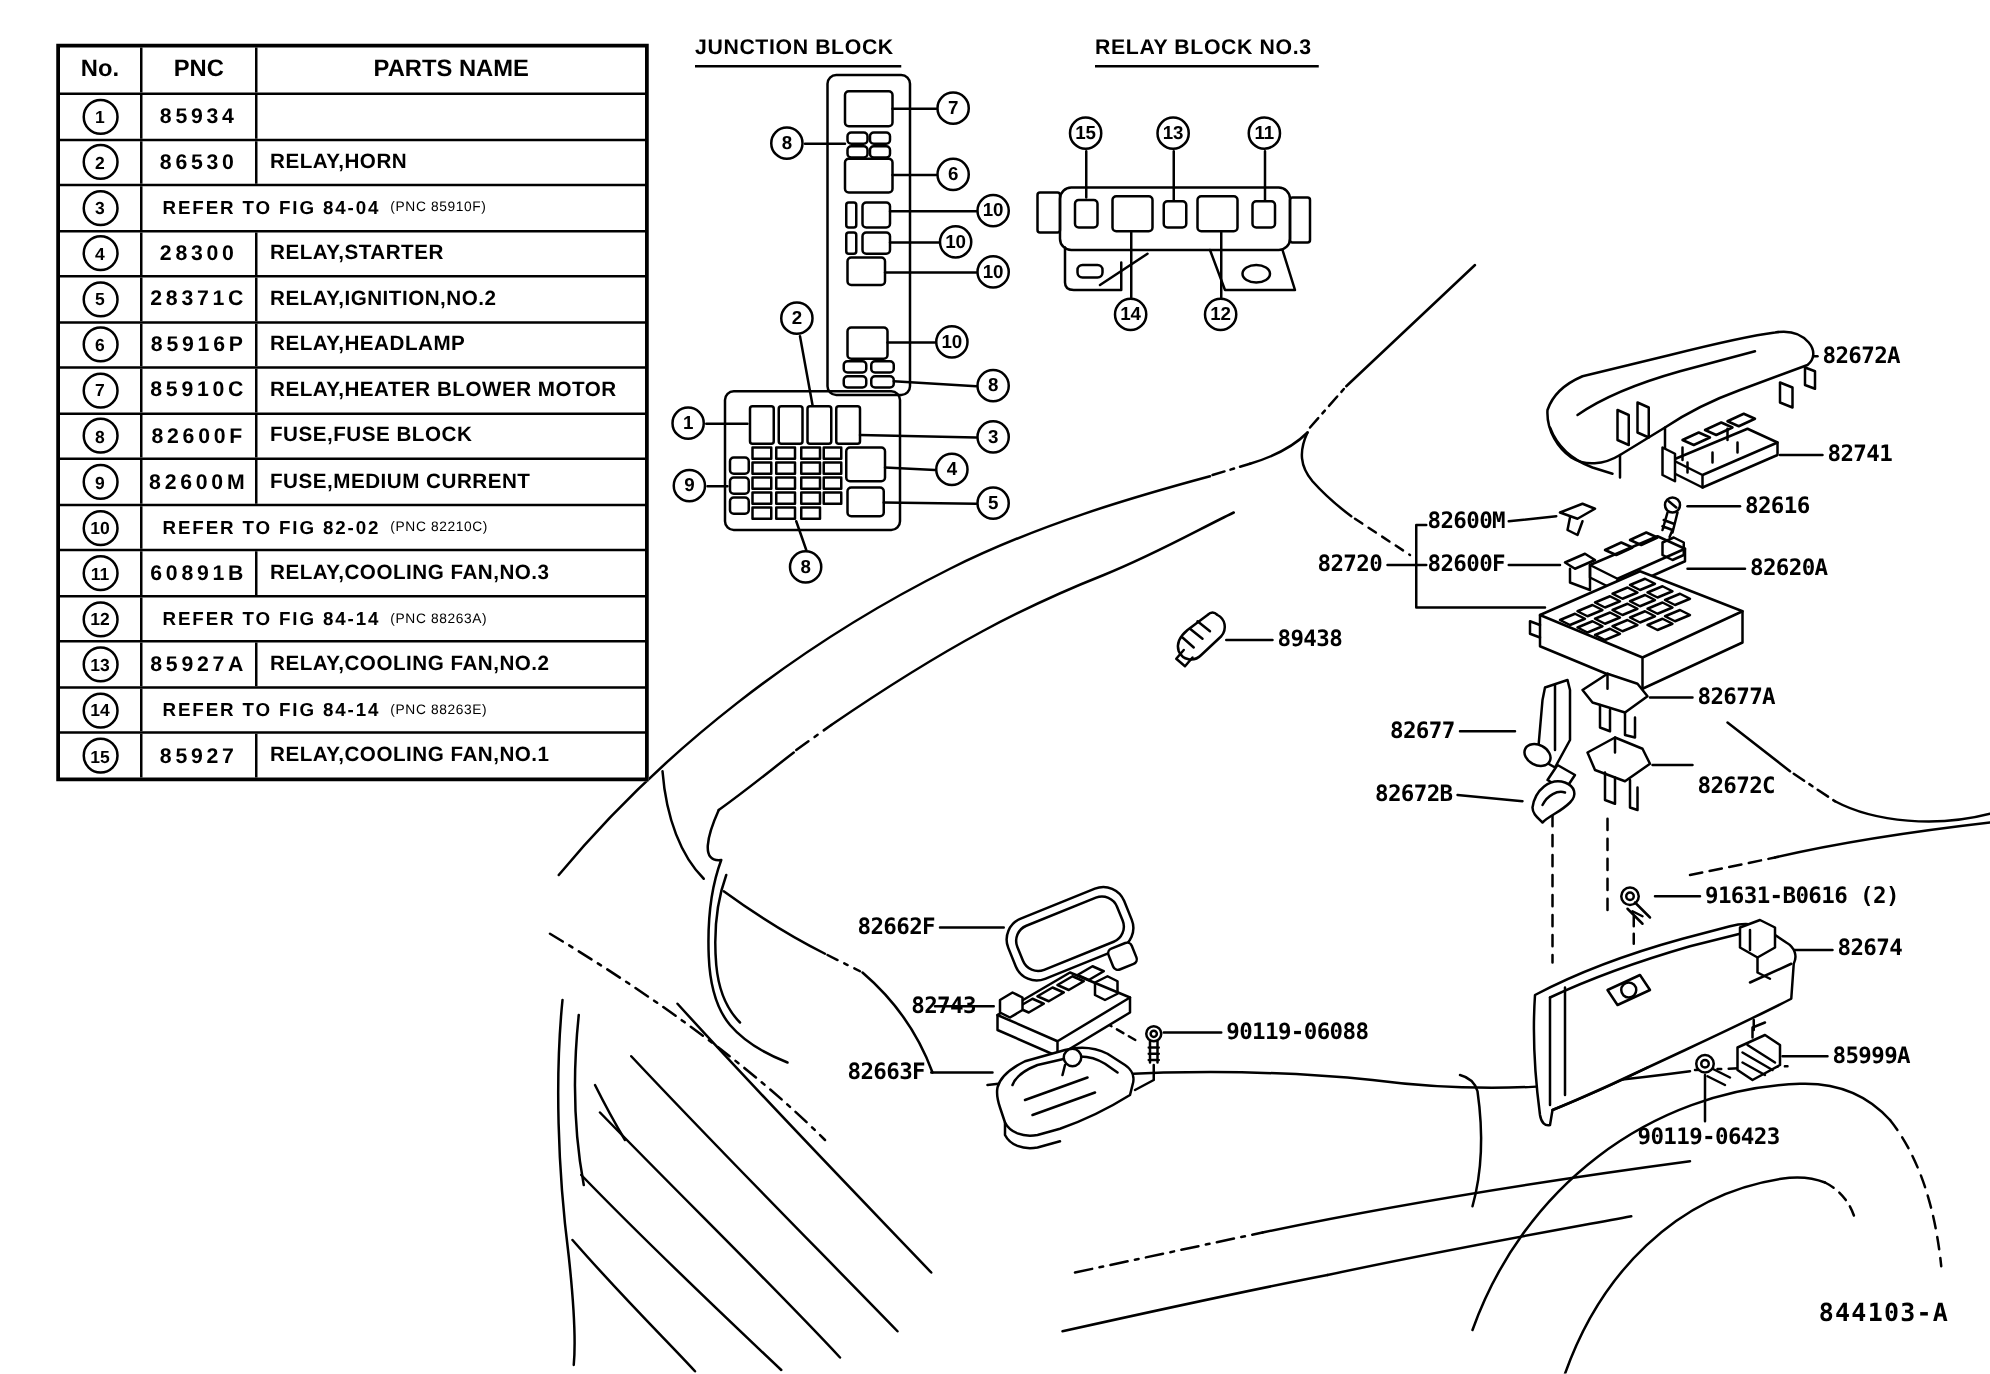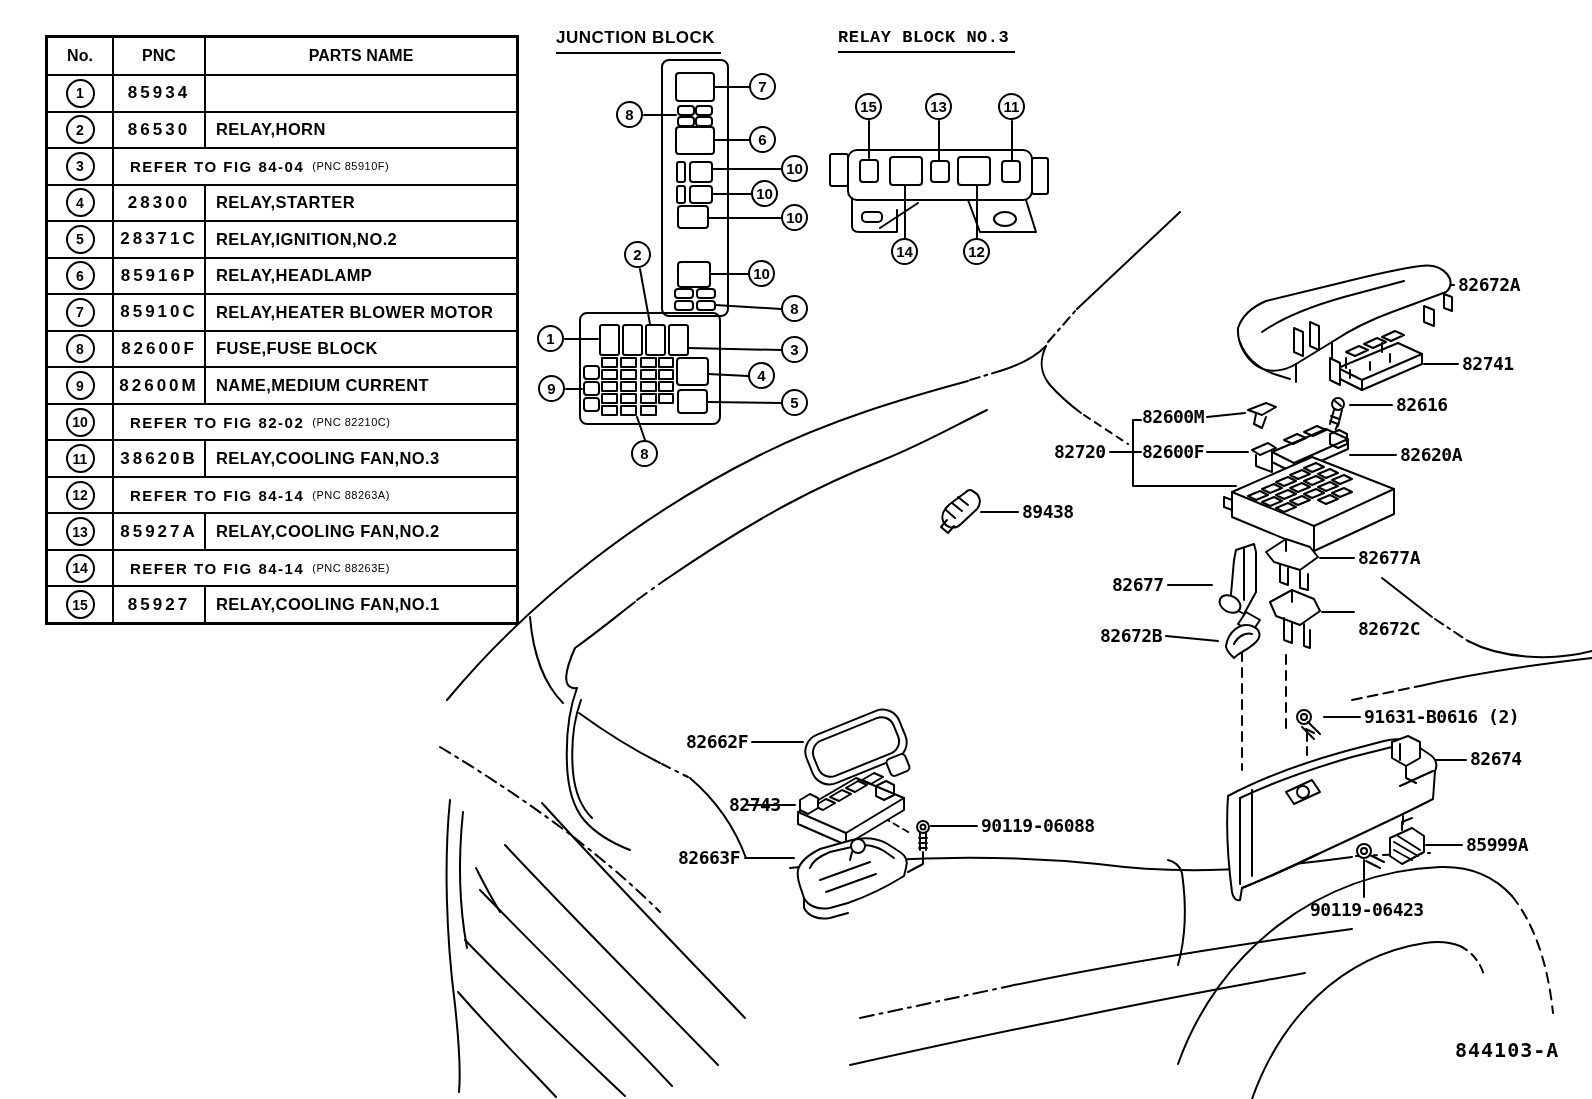--- a/index.html
+++ b/index.html
@@ -5,21 +5,21 @@
   html,body{margin:0;padding:0;background:#fff;}
   #stage{position:relative;width:1592px;height:1099px;background:#fff;overflow:hidden;
          font-family:"Liberation Sans",sans-serif;color:#000;}
   #art{position:absolute;left:0;top:0;}
 
   
   #parts-table{position:absolute;left:45px;top:35px;width:468px;height:584px;
     border:3px solid #000;display:flex;flex-direction:column;background:#fff;}
   .thead{display:grid;grid-template-columns:64px 94px 1fr;height:36px;flex:0 0 36px;}
   .thead .cell{display:flex;align-items:center;justify-content:center;
-    font-weight:700;font-size:16px;}
+    font-weight:700;font-size:19px;}
   .trow{display:grid;grid-template-columns:64px 94px 1fr;border-top:2px solid #000;flex:1;}
   .trow.refer{grid-template-columns:64px 1fr;}
   .cell{display:flex;align-items:center;min-width:0;}
   .cno{justify-content:center;}
   .cpnc,.hpnc{border-left:2px solid #000;border-right:2px solid #000;}
   .cpnc{justify-content:center;font-weight:700;font-size:17px;letter-spacing:3px;}
   .cname{padding-left:10px;font-weight:700;font-size:16.5px;letter-spacing:.4px;white-space:nowrap;}
   .crefer{border-left:2px solid #000;padding-left:16px;gap:8px;}
   .rmain{font-weight:700;font-size:15px;letter-spacing:1.5px;white-space:nowrap;}
   .rsmall{font-weight:400;font-size:11px;letter-spacing:.5px;white-space:nowrap;}
@@ -337,36 +337,36 @@
             <div class="badge">8</div>
           </div>
           <div class="cell cpnc">82600F</div>
           <div class="cell cname">FUSE,FUSE BLOCK</div>
         </div>
         <div class="trow">
           <div class="cell cno">
             <div class="badge">9</div>
           </div>
           <div class="cell cpnc">82600M</div>
-          <div class="cell cname">NAME,MEDIUM CURRENT</div>
+          <div class="cell cname">FUSE,MEDIUM CURRENT</div>
         </div>
         <div class="trow refer">
           <div class="cell cno">
             <div class="badge">10</div>
           </div>
           <div class="cell crefer">
             <span class="rmain">REFER TO FIG 82-02</span>
             <span class="rsmall">(PNC 82210C)</span>
           </div>
         </div>
         <div class="trow">
           <div class="cell cno">
             <div class="badge">11</div>
           </div>
-          <div class="cell cpnc">38620B</div>
+          <div class="cell cpnc">60891B</div>
           <div class="cell cname">RELAY,COOLING FAN,NO.3</div>
         </div>
         <div class="trow refer">
           <div class="cell cno">
             <div class="badge">12</div>
           </div>
           <div class="cell crefer">
             <span class="rmain">REFER TO FIG 84-14</span>
             <span class="rsmall">(PNC 88263A)</span>
           </div>
@@ -391,21 +391,21 @@
           <div class="cell cno">
             <div class="badge">15</div>
           </div>
           <div class="cell cpnc">85927</div>
           <div class="cell cname">RELAY,COOLING FAN,NO.1</div>
         </div>
       </div>
   </div>
 
   <div class="dtitle" style="left:556px;top:28px;">JUNCTION BLOCK</div>
-  <div class="dtitle" style="left:838px;top:28px;font-family:Liberation Mono, monospace;">RELAY BLOCK NO.3</div>
+  <div class="dtitle" style="left:876px;top:28px;">RELAY BLOCK NO.3</div>
 
   <div class="callout" style="left:749px;top:73px">7</div>
   <div class="callout" style="left:616px;top:101px">8</div>
   <div class="callout" style="left:749px;top:126px">6</div>
   <div class="callout" style="left:781px;top:155px">10</div>
   <div class="callout" style="left:751px;top:180px">10</div>
   <div class="callout" style="left:781px;top:204px">10</div>
   <div class="callout" style="left:624px;top:241px">2</div>
   <div class="callout" style="left:748px;top:260px">10</div>
   <div class="callout" style="left:781px;top:295px">8</div>

